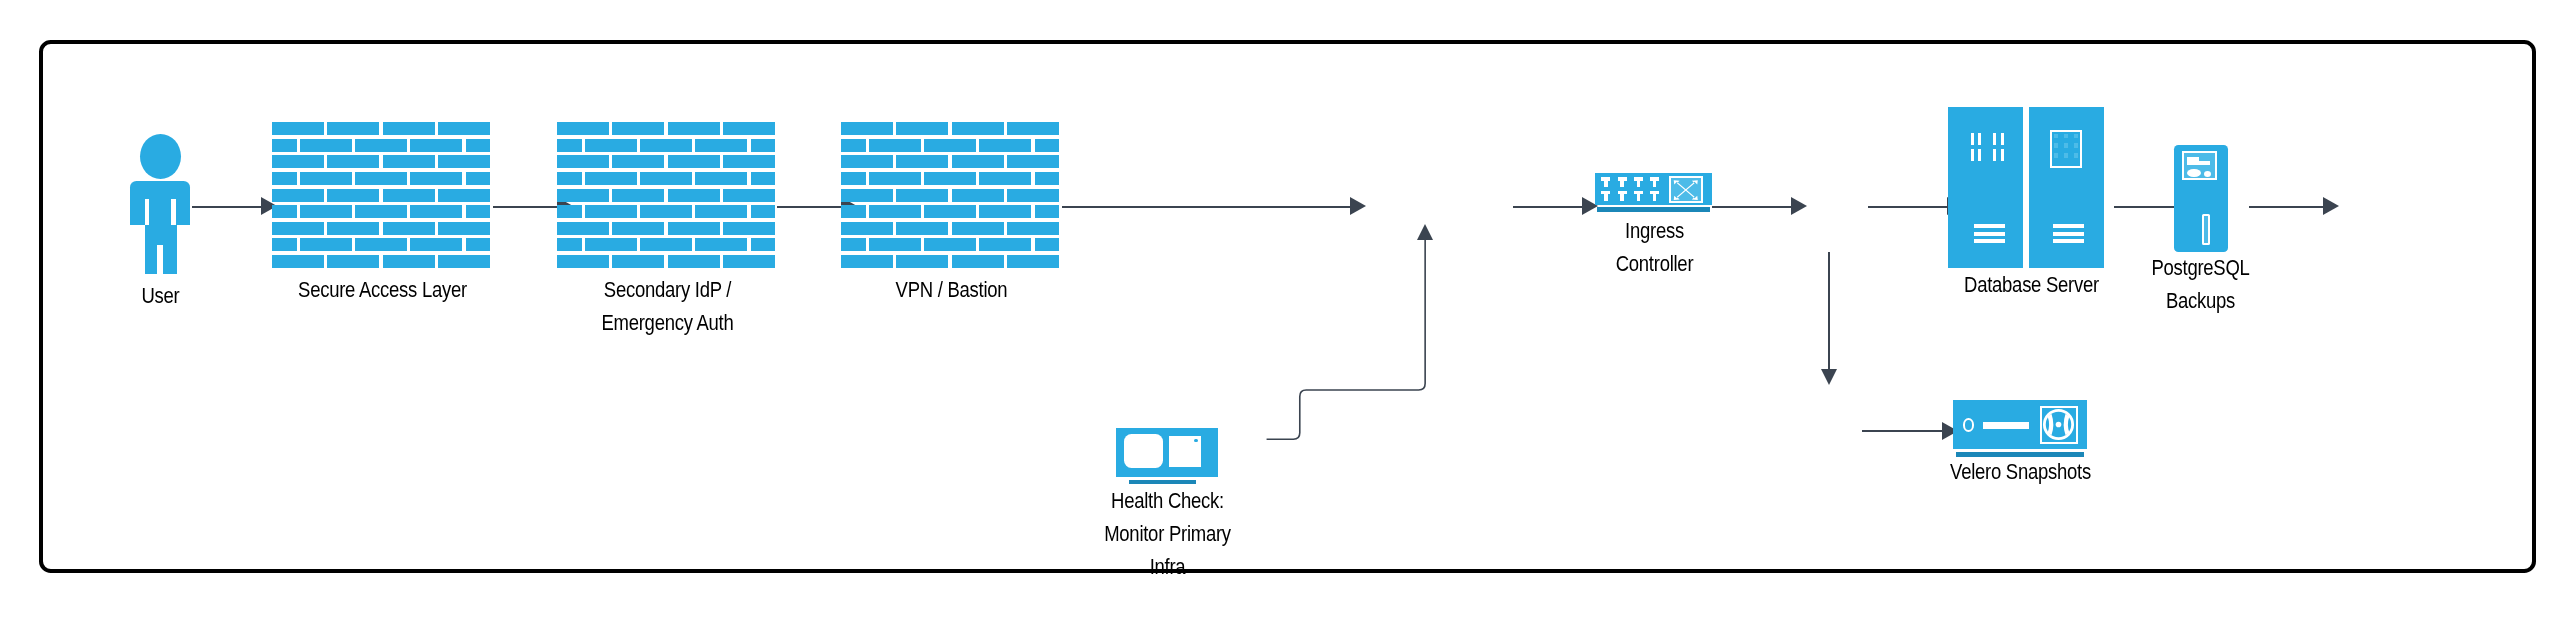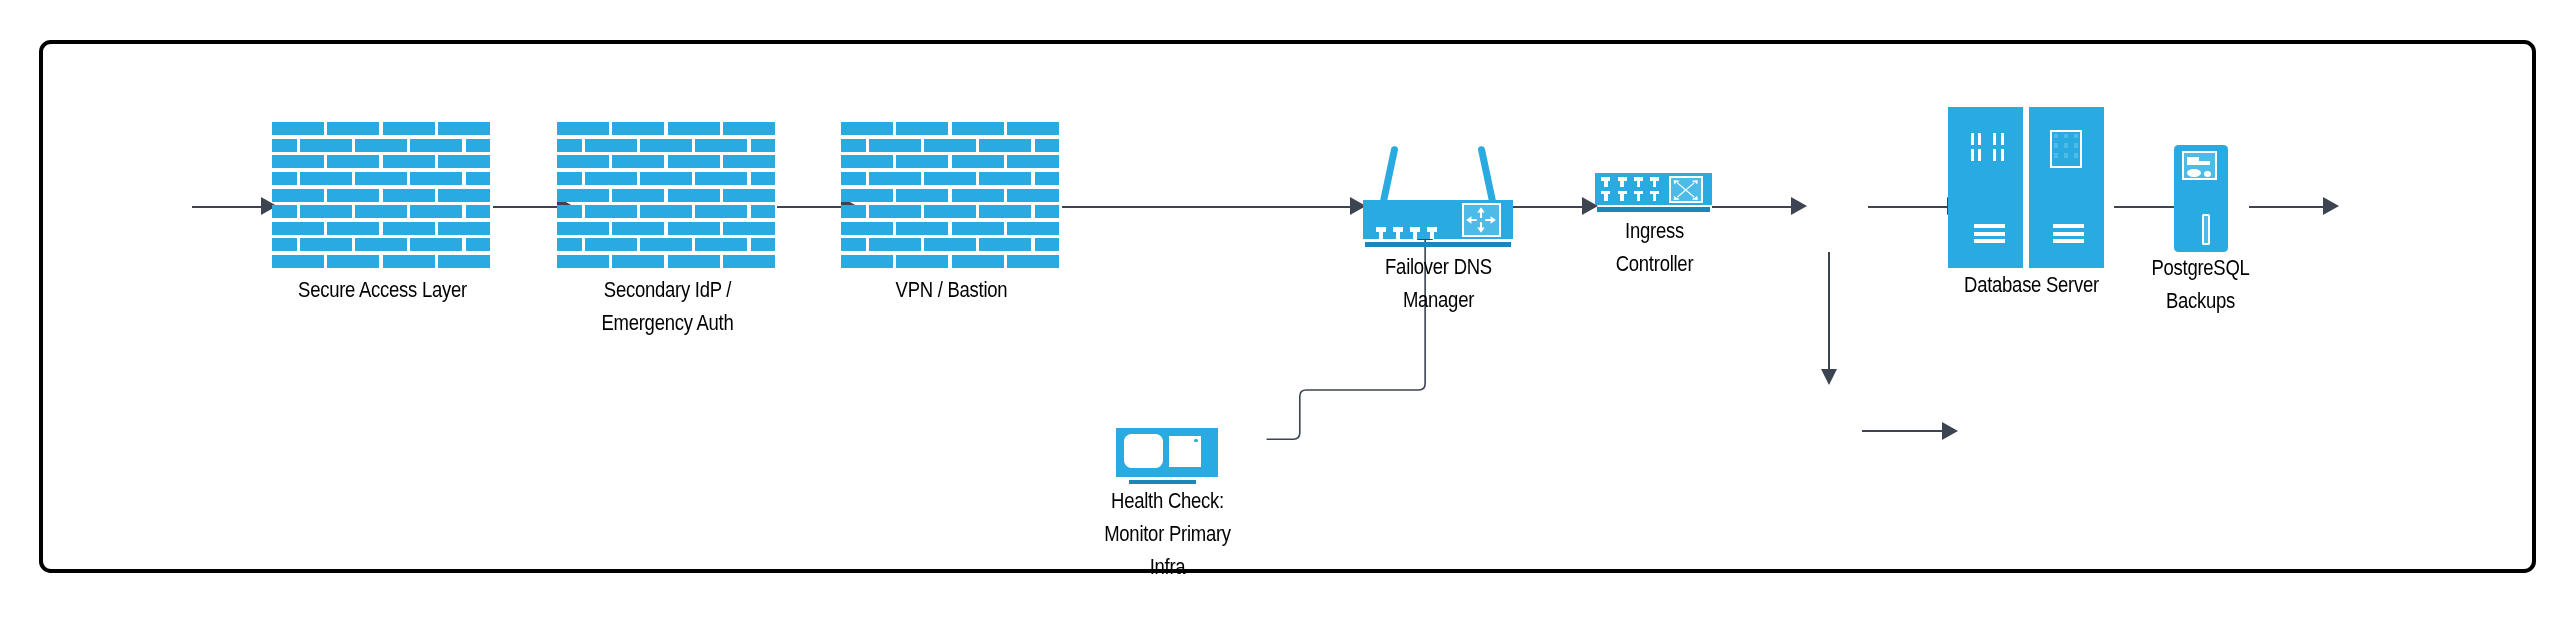--- a/index.html
+++ b/index.html
@@ -161,20 +161,33 @@
     <div class="arrowR" style="left:1942px;top:422px;"></div>
   </div>
 
   <div class="elbow" style="left:1261px;top:225px;width:279px;height:225px;">
     <svg width="279" height="225" viewBox="0 0 520 420">
       <path d="M 10 400 L 60 400 Q 72 400 72 388 L 72 320 Q 72 308 84 308 L 294 308 Q 306 308 306 296 L 306 20" fill="none" stroke="#3b4450" stroke-width="3"></path>
     </svg>
   </div>
   <div class="arrowU" style="left:1417px;top:224px;"></div>
 
+  <div class="node" style="left:130px;top:134px;width:61px;height:142px;">
+    <div class="icon" style="width:61px;height:142px;">
+      <div class="person-head"></div>
+      <div class="person-body"></div>
+      <div class="person-armgapL"></div>
+      <div class="person-armgapR"></div>
+      <div class="person-sideL"></div>
+      <div class="person-sideR"></div>
+      <div class="person-legs"></div>
+      <div class="person-leggap"></div>
+    </div>
+    <div class="label" style="left:-64px;top:146px;width:189px;">User</div>
+  </div>
 
   <div class="node" style="left:272px;top:122px;width:220px;height:156px;">
     <div class="icon wall" style="width:220px;height:156px;">
       <div class="brow" style="top:0px;">
         <div class="brick" style="left:0px;width:52px;"></div>
           <div class="brick" style="left:55px;width:52px;"></div>
         <div class="brick" style="left:111px;width:52px;"></div>
           <div class="brick" style="left:166px;width:52px;"></div>
       </div>
       <div class="brow" style="top:16.6px;">
@@ -355,44 +368,20 @@
         <div class="brick" style="left:0px;width:52px;"></div>
           <div class="brick" style="left:55px;width:52px;"></div>
         <div class="brick" style="left:111px;width:52px;"></div>
           <div class="brick" style="left:166px;width:52px;"></div>
       </div>
     </div>
     <div class="label" style="left:-64px;top:152px;width:349px;">Secondary IdP /
 Emergency Auth</div>
   </div>
 
-  <div class="node" style="left:1363px;top:144px;width:150px;height:107px;">
-    <div class="icon" style="width:150px;height:107px;">
-      <div class="rt-ant" style="left:16px;top:1.1px;height:61px;transform:rotate(12deg);transform-origin:bottom center;"></div>
-      <div class="rt-ant" style="left:127px;top:1.1px;height:61px;transform:rotate(-12deg);transform-origin:bottom center;"></div>
-      <div class="rt-body"></div>
-      <div class="rt-port" style="left:13px;"></div>
-      <div class="rt-port" style="left:30px;"></div>
-      <div class="rt-port" style="left:47px;"></div>
-      <div class="rt-port" style="left:64px;"></div>
-      <div class="rt-sw" style="left:99px;bottom:14px;width:39px;height:34px;">
-        <svg width="34" height="30" viewBox="0 0 64 56" style="position:absolute;left:0;top:0;">
-          <g fill="#ffffff">
-            <path d="M32 4 L39 14 L34 14 L34 24 L30 24 L30 14 L25 14 Z"></path>
-            <path d="M32 52 L25 42 L30 42 L30 32 L34 32 L34 42 L39 42 Z"></path>
-            <path d="M4 28 L14 21 L14 26 L24 26 L24 30 L14 30 L14 35 Z"></path>
-            <path d="M60 28 L50 35 L50 30 L40 30 L40 26 L50 26 L50 21 Z"></path>
-          </g>
-        </svg>
-      </div>
-      <div class="rt-base"></div>
-    </div>
-    <div class="label" style="left:-99px;top:107px;width:349px;">Failover DNS
-Manager</div>
-  </div>
 
   <div class="node" style="left:1595px;top:173px;width:117px;height:41px;">
     <div class="icon" style="width:117px;height:41px;">
       <div class="sw-body"></div>
       <div class="sw-port" style="left:6.4px;top:4.3px;"></div>
       <div class="sw-port" style="left:22.5px;top:4.3px;"></div>
       <div class="sw-port" style="left:39px;top:4.3px;"></div>
       <div class="sw-port" style="left:55px;top:4.3px;"></div>
       <div class="sw-port" style="left:6.4px;top:17.7px;"></div>
       <div class="sw-port" style="left:22.5px;top:17.7px;"></div>
@@ -468,15 +457,32 @@
       <div class="hc-tab" style="left:53px;top:7.5px;width:32px;height:31px;"></div>
       <div class="hc-tabdot" style="left:78px;top:10.7px;"></div>
       <div class="hc-base" style="top:52px;"></div>
     </div>
     <div class="label" style="left:-123px;top:57px;width:349px;">Health Check:
 Monitor Primary
 Infra</div>
   </div>
 
 
+  <div class="node" style="left:1953px;top:400px;width:134px;height:59px;">
+    <div class="icon" style="width:134px;height:59px;">
+      <div class="bs-body" style="height:49px;"></div>
+      <div class="bs-dot" style="left:9.7px;top:18px;"></div>
+      <div class="bs-bar" style="left:30px;top:21.5px;width:46px;"></div>
+      <div class="bs-disc" style="left:87px;top:6.4px;width:38px;height:38px;">
+        <svg width="33" height="33" viewBox="0 0 70 70" style="position:absolute;left:0;top:0;">
+          <circle cx="35" cy="35" r="30" fill="none" stroke="#ffffff" stroke-width="6"></circle>
+          <path d="M20 12 Q28 35 20 58 L12 52 Q18 35 12 18 Z" fill="#ffffff"></path>
+          <path d="M50 12 Q42 35 50 58 L58 52 Q52 35 58 18 Z" fill="#ffffff"></path>
+          <circle cx="35" cy="35" r="6" fill="#ffffff"></circle>
+        </svg>
+      </div>
+      <div class="bs-base" style="top:52px;"></div>
+    </div>
+    <div class="label" style="left:-107px;top:56px;width:349px;">Velero Snapshots</div>
+  </div>
 
 </div>
 
 
 </body></html>

